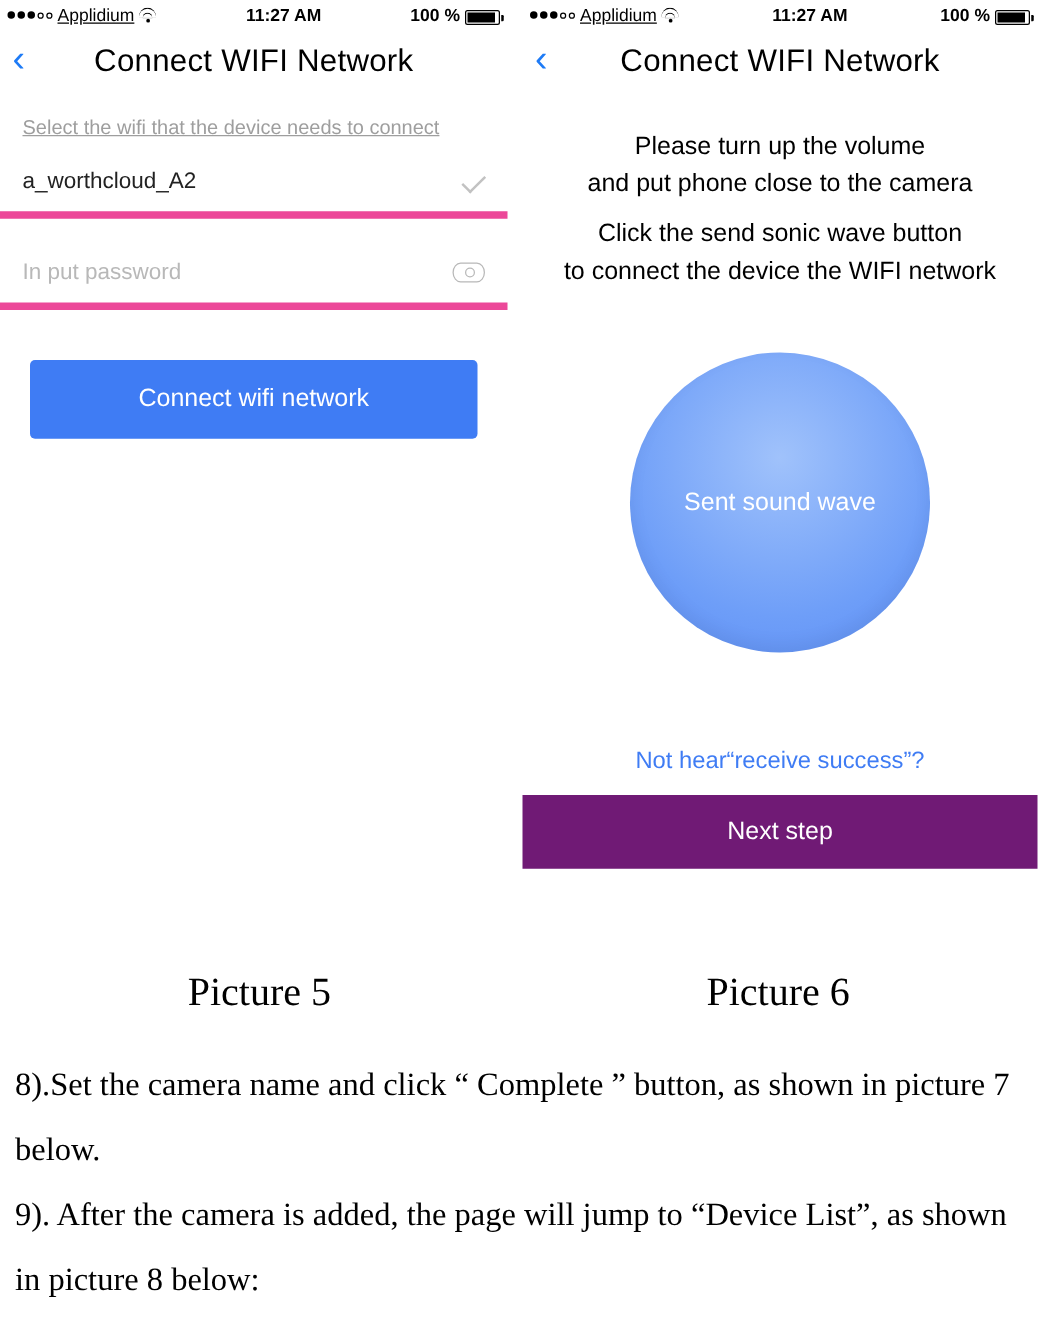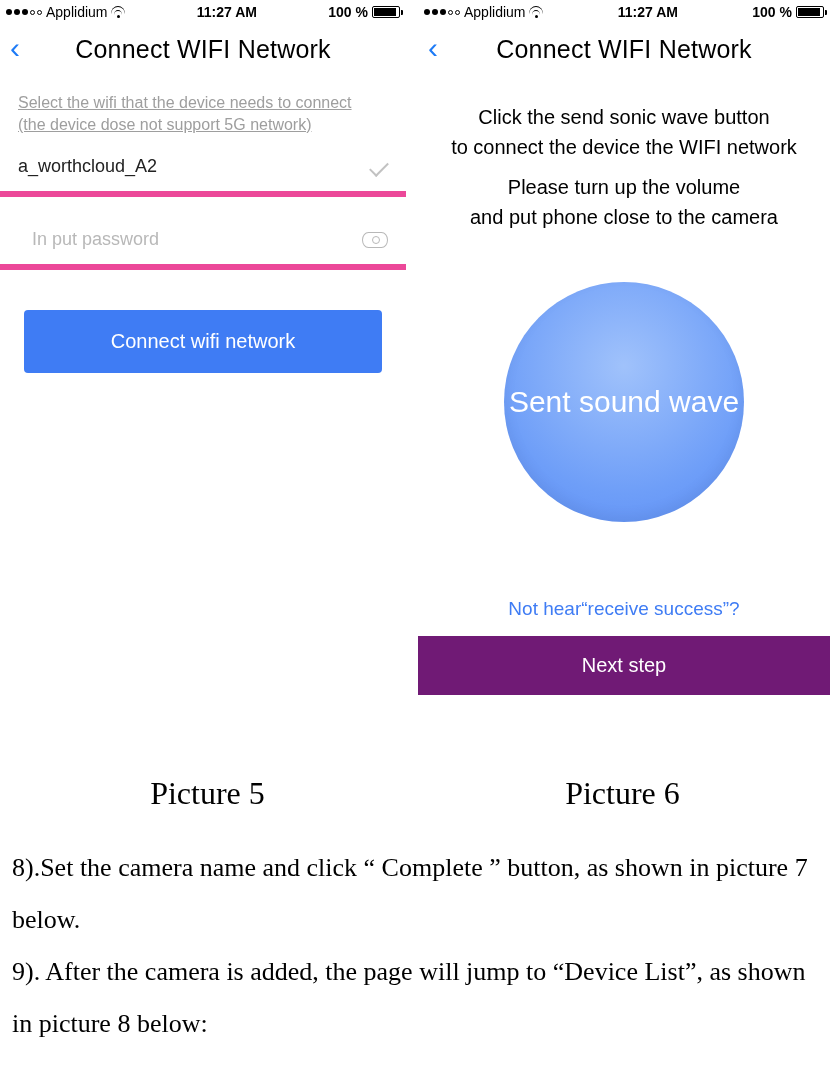--- a/index.html
+++ b/index.html
@@ -25,20 +25,21 @@
       justify-content: space-between;
       font-size: 14px;
       font-weight: 600;
       padding: 3px 6px 3px 6px;
       height: 24px;
     }
     .sb-left {
       display: flex;
       align-items: center;
       gap: 4px;
+      text-decoration: underline;
     }
     .sb-dots {
       display: flex;
       gap: 2px;
       align-items: center;
     }
     .sb-dot {
       width: 6px; height: 6px; border-radius: 50%;
       background: #000;
     }
@@ -50,21 +51,21 @@
     .sb-carrier { font-weight: 400; }
     .wifi-icon { display:inline-block; width:14px; height:12px; position:relative; }
     .wifi-icon::before,
     .wifi-icon::after {
       content:""; position:absolute; border:1.5px solid #000; border-bottom:none; border-left:none; border-right:none;
       border-radius:50% 50% 0 0 / 100% 100% 0 0;
     }
     .wifi-icon::before { width:14px; height:7px; top:0; left:0; }
     .wifi-icon::after  { width:8px;  height:4px; top:4px; left:3px; }
     .wifi-icon .dot { position:absolute; width:3px; height:3px; background:#000; border-radius:50%; bottom:0; left:5.5px; }
-    .sb-right { display:flex; align-items:center; gap:4px; }
+    .sb-right { display:flex; align-items:flex-end; gap:4px; }
     .battery {
       display:inline-block; width:28px; height:12px; border:1.5px solid #000; border-radius:2px; position:relative;
     }
     .battery::after{
       content:""; position:absolute; right:-4px; top:3px; width:2.5px; height:5px; background:#000; border-radius:0 1px 1px 0;
     }
     .battery .fill { position:absolute; left:1px; top:1px; bottom:1px; width:22px; background:#000; }
 
     
     .navbar {
@@ -86,21 +87,21 @@
       color:#9e9e9e; font-size:16px; line-height:22px;
       padding: 18px 18px 6px 18px;
       text-decoration: underline;
     }
     .field {
       display:flex; align-items:center;
       border-bottom:6px solid #ec4899;
       padding: 14px 18px;
     }
     .field .value { flex:1; font-size:18px; color:#222; }
-    .field.placeholder .value { color:#b8b8b8;margin-left:14px; }
+    .field.placeholder .value { color:#b8b8b8; }
     .chev-down {
       width:18px; height:10px; border-left:2px solid #c2c2c2; border-bottom:2px solid #c2c2c2;
       transform: rotate(-45deg);
     }
     .eye-icon {
       width:26px; height:16px; border:1.5px solid #b8b8b8; border-radius:50%/100%;
       position:relative;
     }
     .eye-icon::after{
       content:""; position:absolute; width:6px; height:6px; border:1.5px solid #b8b8b8; border-radius:50%;
@@ -117,21 +118,21 @@
     .instruct {
       text-align:center; font-size:20px; line-height:30px;
       padding: 28px 30px 0 30px;
     }
     .instruct p { margin-bottom:10px; }
     .sound-btn {
       width:240px; height:240px; border-radius:50%;
       background: radial-gradient(circle at 50% 35%, #a0c2fb 0%, #6e9ef8 65%, #5d8ef6 100%);
       margin: 50px auto 0 auto;
       display:flex; align-items:center; justify-content:center;
-      color:#fff; font-size:30px;
+      color:#fff; font-size:20px;
       box-shadow: inset 0 -6px 14px rgba(0,0,0,0.06);
     }
     .not-hear {
       text-align:center; color:#3f7cf4; font-size:19px;
       margin-top:76px;
     }
     .next-btn {
       margin: 16px 0 0 0;
       background:#701a75; color:#fff;
       text-align:center; font-size:20px;
@@ -189,21 +190,20 @@
       </div>
     </div>
 
     <div class="navbar">
       <span class="back-btn">‹</span>
       <span class="nav-title">Connect WIFI Network</span>
     </div>
 
     <div class="hint">
       <div>Select the wifi that the device needs to connect</div>
-      <div>(the device dose not support 5G network)</div>
     </div>
 
     <div class="field">
       <span class="value">a_worthcloud_A2</span>
       <span class="chev-down"></span>
     </div>
 
     <div style="height:18px"></div>
 
     <div class="field placeholder">
@@ -240,26 +240,26 @@
       </div>
     </div>
 
     <div class="navbar">
       <span class="back-btn">‹</span>
       <span class="nav-title">Connect WIFI Network</span>
     </div>
 
     <div class="instruct">
       <p>
+        <span>Please turn up the volume</span><br>
+        <span>and put phone close to the camera</span>
+      </p>
+      <p>
         <span>Click the send sonic wave button</span><br>
         <span>to connect the device the WIFI network</span>
-      </p>
-      <p>
-        <span>Please turn up the volume</span><br>
-        <span>and put phone close to the camera</span>
       </p>
     </div>
 
     <div class="sound-btn">
       <span>Sent sound wave</span>
     </div>
 
     <div class="not-hear">
       <span>Not hear“receive success”?</span>
     </div>

